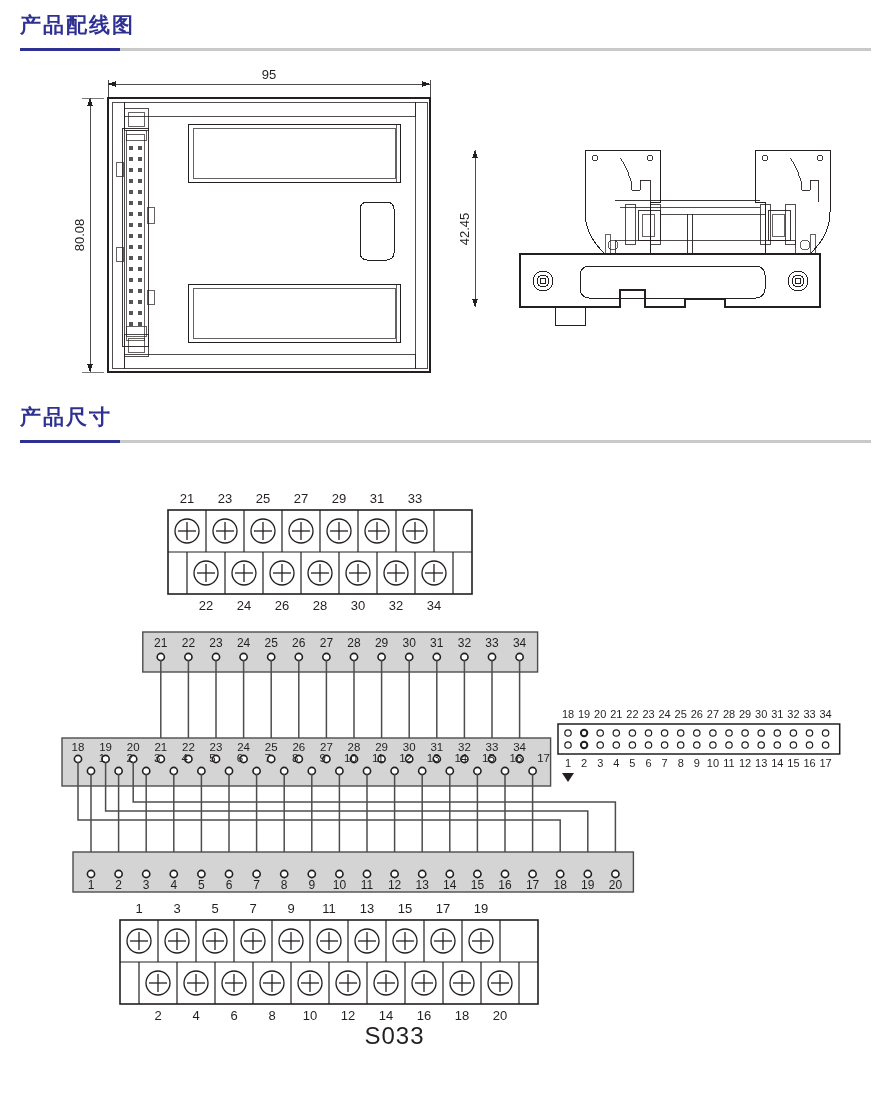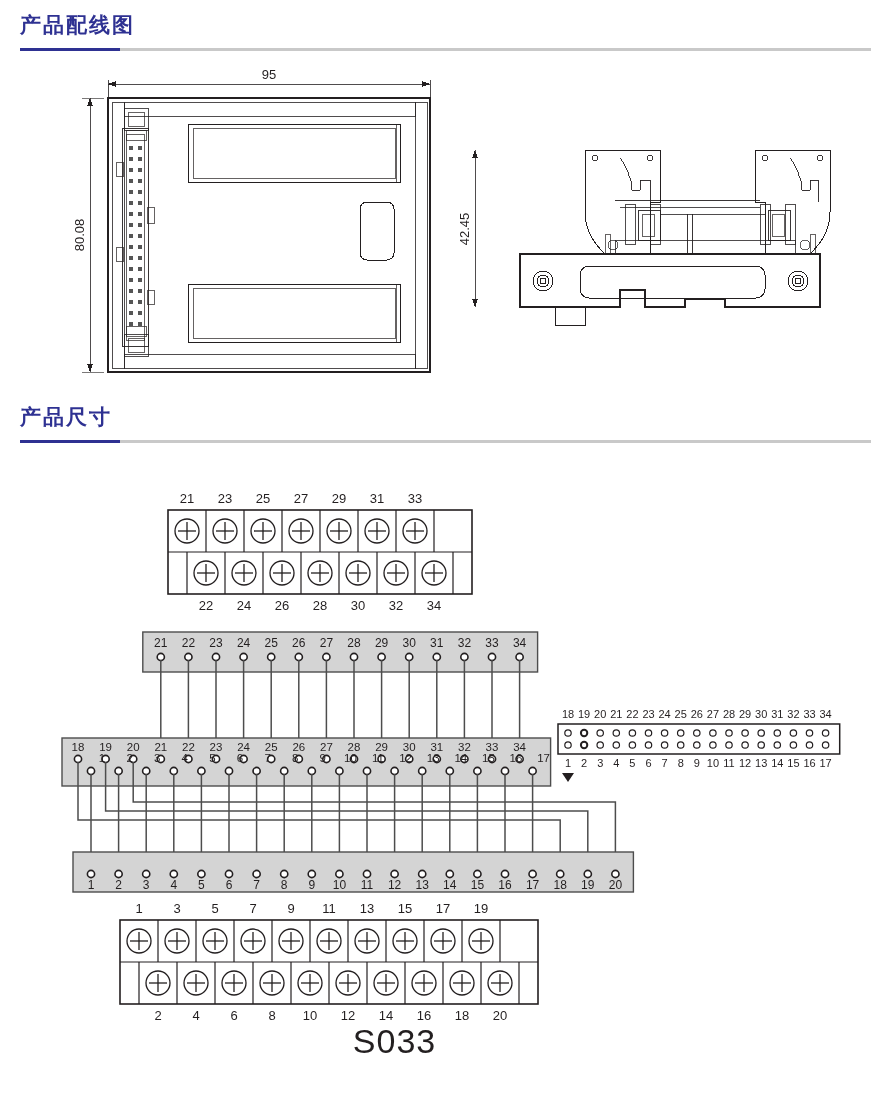--- a/index.html
+++ b/index.html
@@ -52,21 +52,21 @@
   #wiring-drawing { left: 20px; top: 480px; }
 
   svg { display: block; }
 
   .model-label {
     position: absolute;
     left: 0;
     top: 1022px;
     width: 789px;
     text-align: center;
-    font-size: 34px;
+    font-size: 24px;
     letter-spacing: 1px;
     color: #231f20;
   }
 </style>
 </head>
 <body>
 
 <div class="section" id="heading-dimensions">
   <h1 class="section-title">产品配线图</h1>
 </div>

